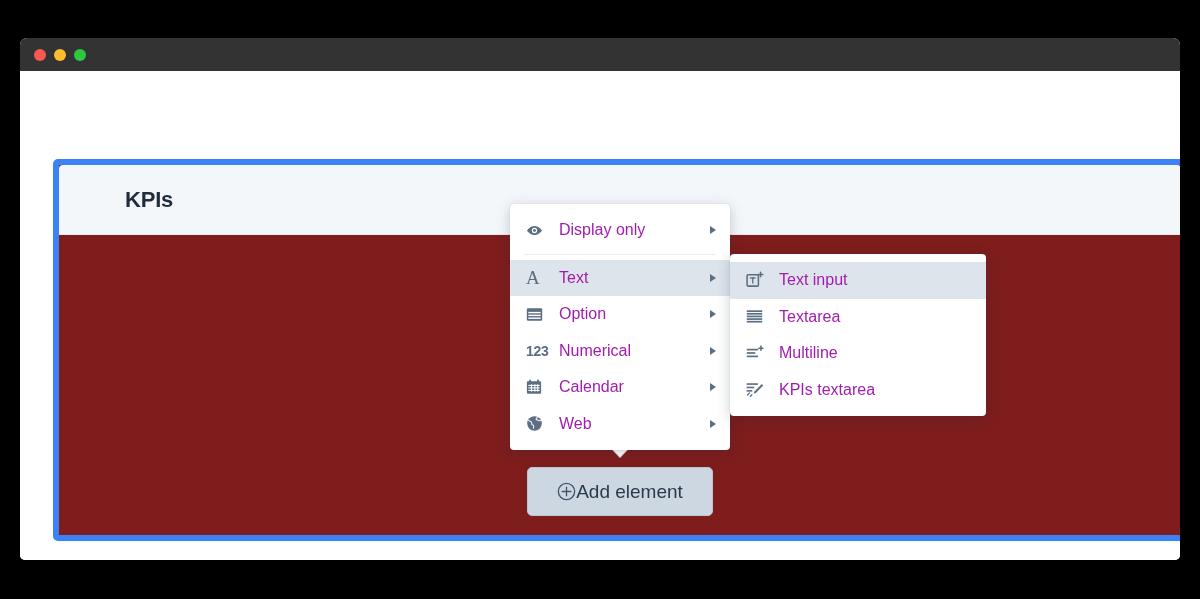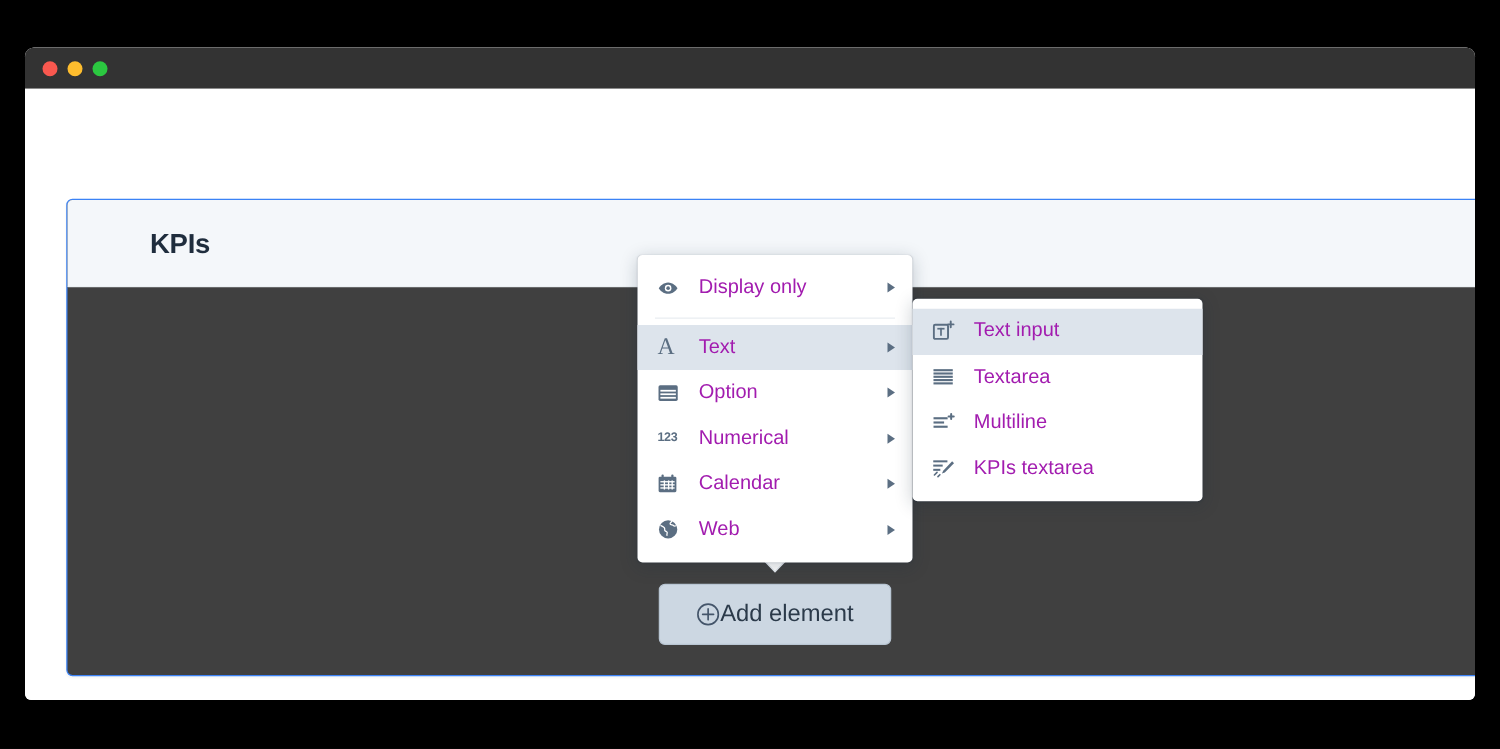--- a/index.html
+++ b/index.html
@@ -44,22 +44,22 @@
     padding: 18px 14px 0 14px;
   }
 
   
   #section-card {
     position: absolute;
     left: 33px;
     top: 88px;
     width: 1134px;
     height: 382px;
-    background: #404040;
-    border: 1px solid #3b82f6;
+    background: #7f1d1d;
+    border: 6px solid #3b82f6;
     border-radius: 5px;
     box-shadow: 0 1px 2px rgba(20,30,45,0.05);
   }
 
   #section-header {
     height: 70px;
     background: #f4f7fa;
     border-bottom: 1px solid #e7ebef;
     border-radius: 4px 4px 0 0;
     display: flex;
@@ -125,22 +125,22 @@
   }
 
   #menu-primary {
     left: 490px;
     top: 133px;
     width: 220px;
   }
 
   #menu-submenu {
     left: 710px;
-    top: 168px;
-    width: 232px;
+    top: 183px;
+    width: 256px;
     z-index: 50;
   }
 
   .menu-item {
     height: 36.5px;
     display: flex;
     align-items: center;
     padding: 0 14px 0 16px;
     cursor: pointer;
     position: relative;
@@ -170,21 +170,21 @@
   }
 
   .menu-divider {
     height: 1px;
     background: #e9edf1;
     margin: 5px 14px;
   }
 
   
   .glyph-123 {
-    font-size: 10px;
+    font-size: 14px;
     font-weight: bold;
     color: #5b6e82;
     font-family: "Liberation Sans", sans-serif;
     letter-spacing: -0.3px;
   }
   .glyph-A {
     font-size: 19px;
     color: #5b6e82;
     font-family: "Liberation Serif", serif;
     line-height: 1;

